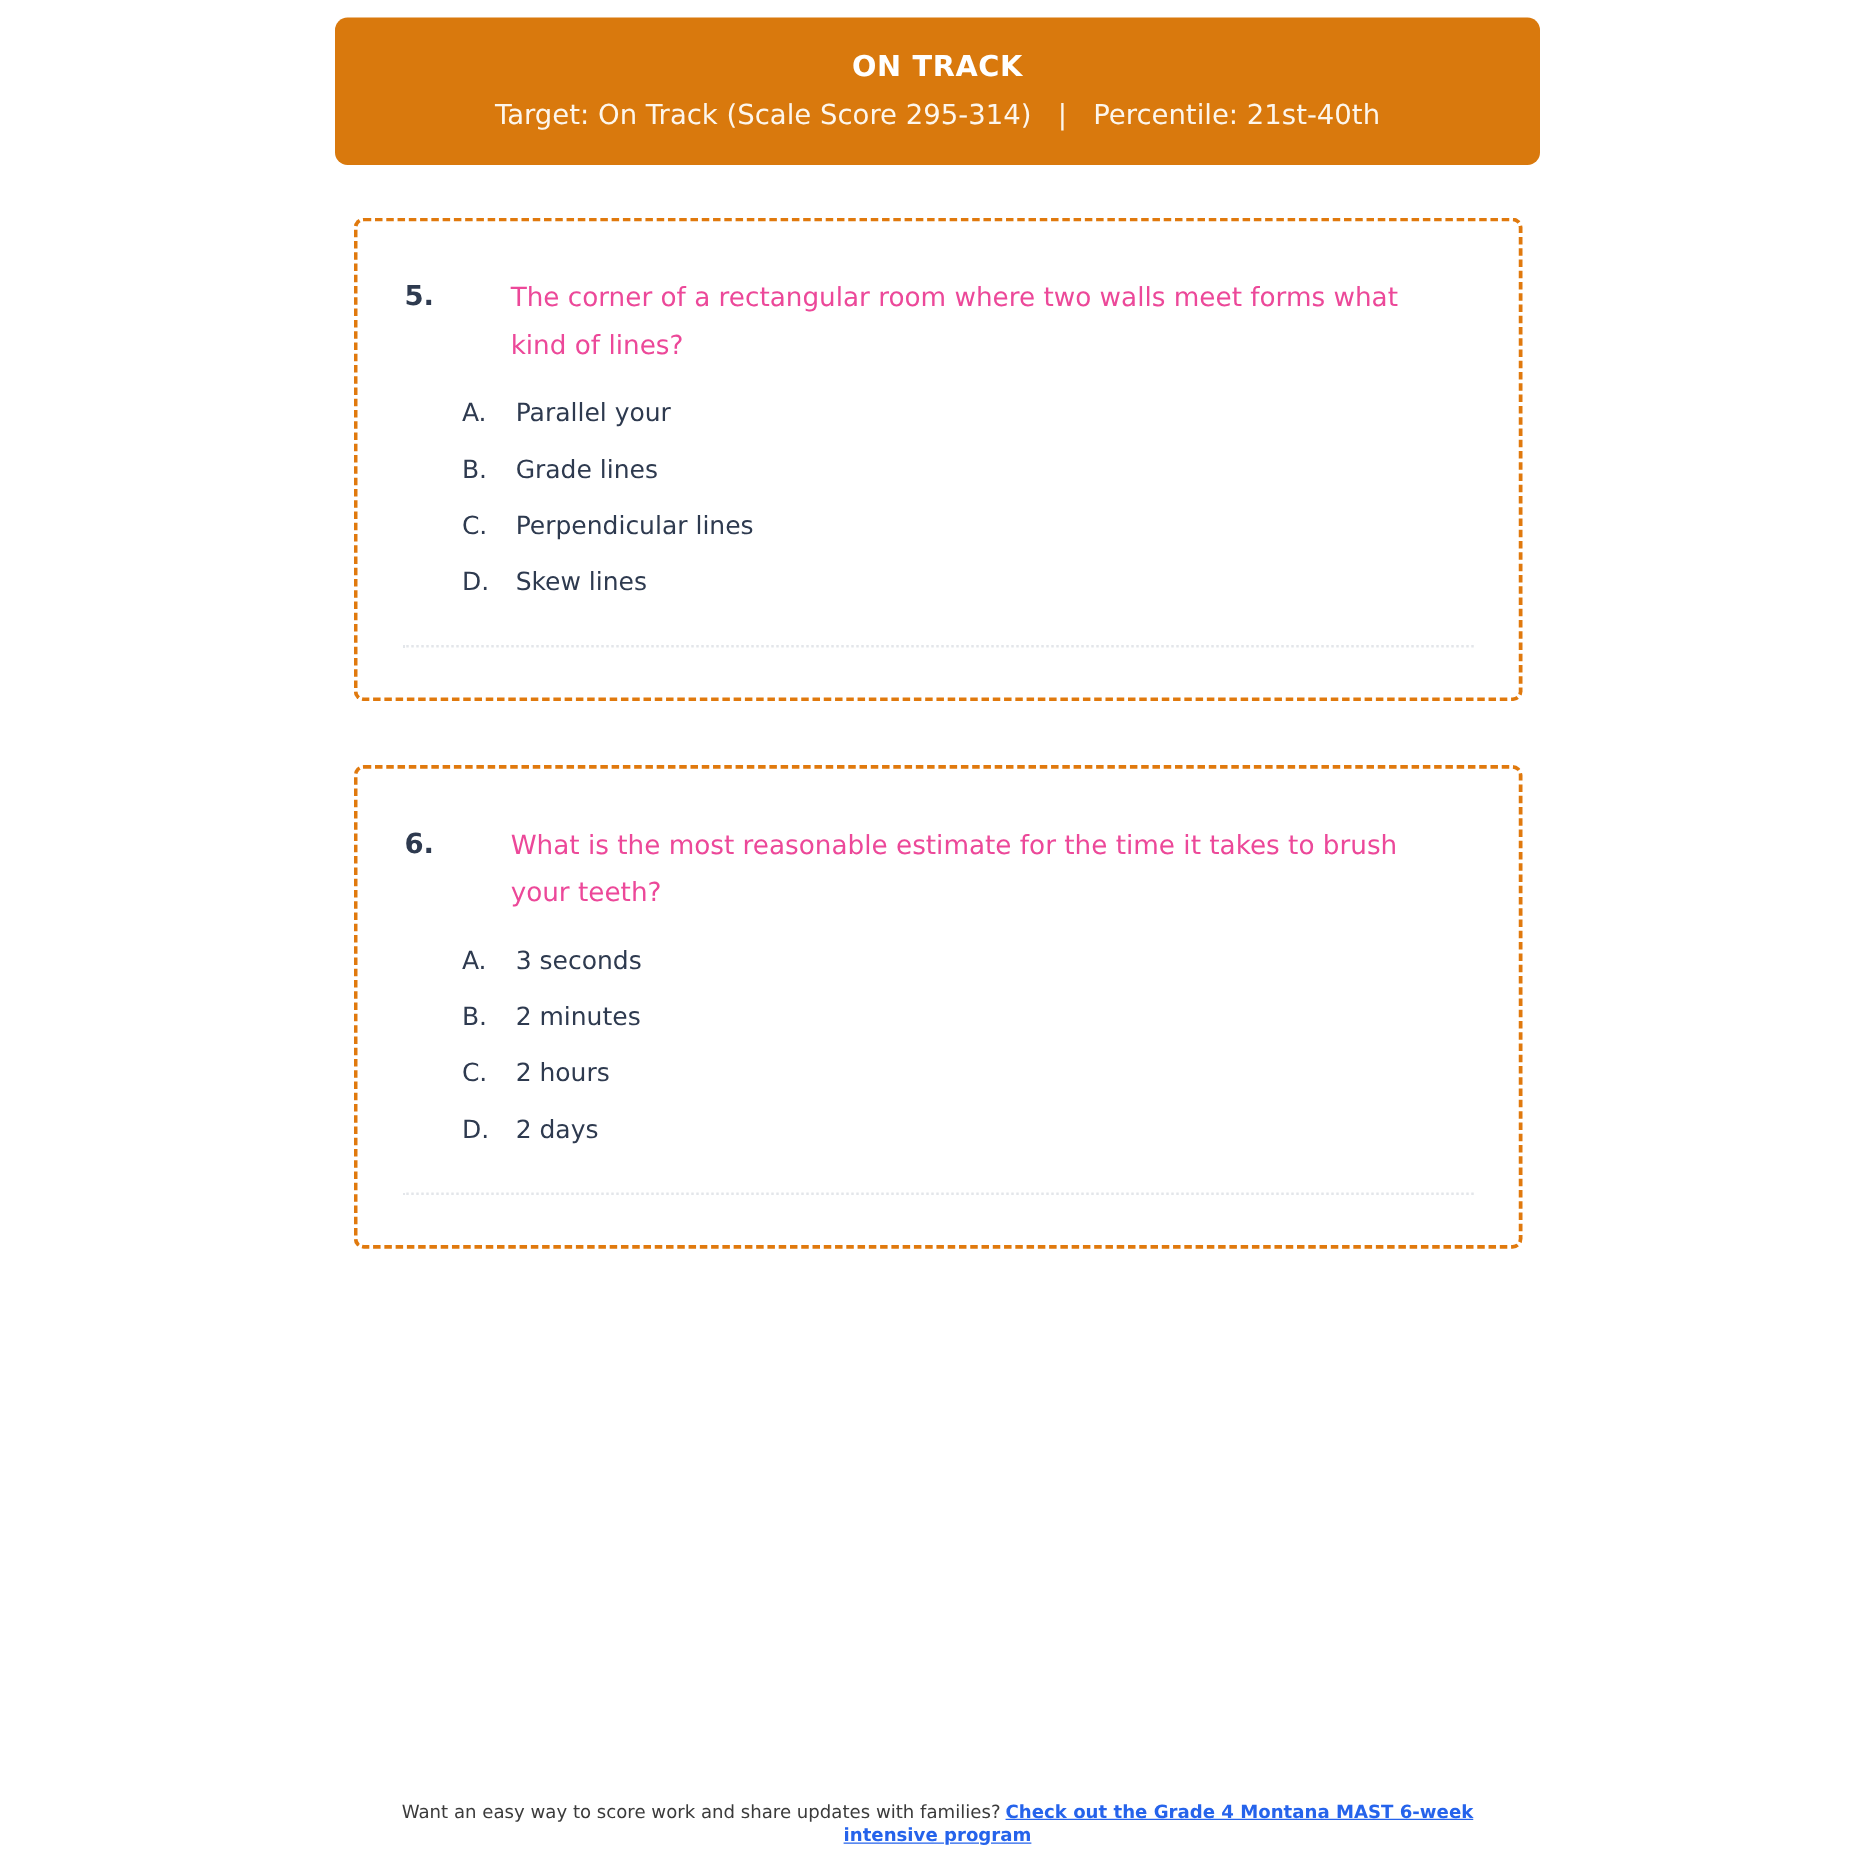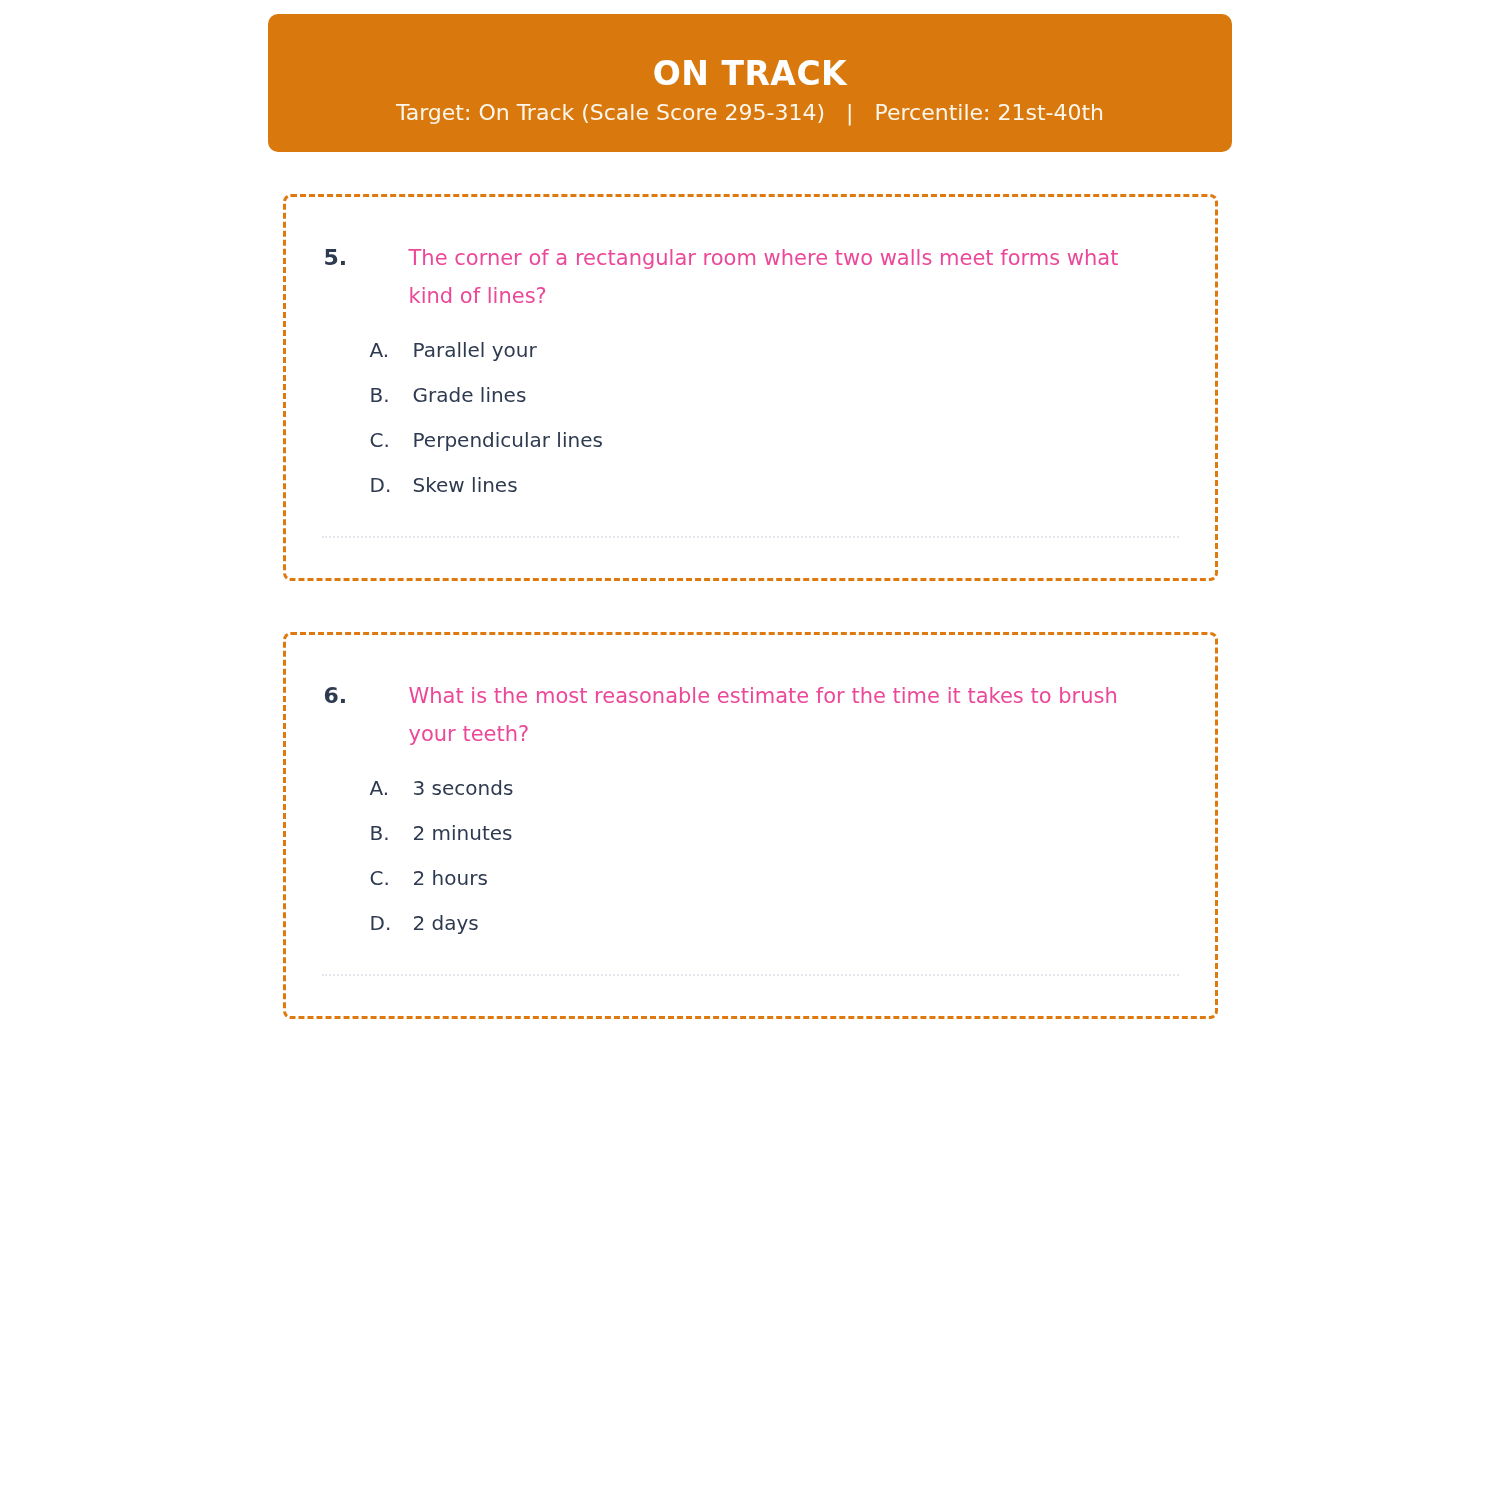--- a/index.html
+++ b/index.html
@@ -20,25 +20,24 @@
   .banner {
     width: 924px;
     margin: 14px auto 0;
     background: #d9790d;
     border-radius: 10px;
     padding: 26px 20px 27px;
     text-align: center;
     color: #ffffff;
   }
   .banner-title {
-    font-size: 33px;
+    font-size: 23px;
     font-weight: bold;
     letter-spacing: 0.5px;
     line-height: 28px;
-    margin-top: 20px;
   }
   .banner-subtitle {
     margin-top: 13px;
     font-size: 22px;
     line-height: 24px;
     color: #fdf6ec;
   }
   .banner-subtitle .sep { margin: 0 14px; }
 
   
@@ -175,14 +174,17 @@
         <span class="opt-text">2 hours</span>
       </div>
       <div class="option">
         <span class="opt-letter">D.</span>
         <span class="opt-text">2 days</span>
       </div>
     </div>
     <hr class="divider">
   </div>
 
+  <p class="page-footer">
+    <span>Want an easy way to score work and share updates with families?</span><a class="footer-link" href="#">Check out the Grade 4 Montana MAST 6-week intensive program</a>
+  </p>
 
 </div>
 
 </body></html>

